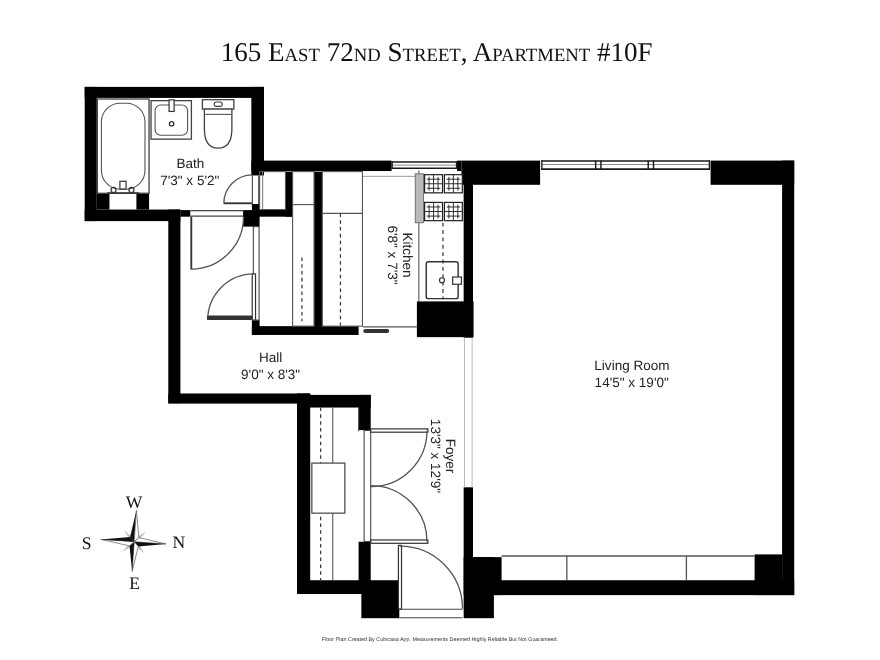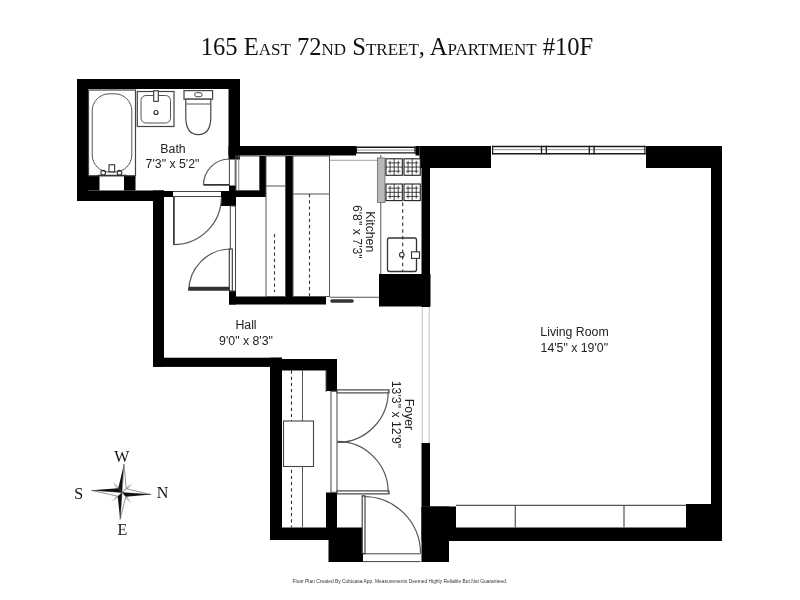--- a/index.html
+++ b/index.html
@@ -1,16 +1,16 @@
 <!DOCTYPE html>
 <html><head>
 <meta charset="utf-8">
 <style>
   html,body{margin:0;padding:0;background:#fff;}
-  #page{position:relative;width:800px;height:600px;background:#fff;overflow:hidden;border-radius:22px;}
+  #page{position:relative;width:800px;height:600px;background:#fff;overflow:hidden;}
   svg{display:block;}
   text{font-family:"Liberation Sans",sans-serif;}
   .ttl{font-family:"Liberation Serif",serif;font-variant:small-caps;}
   .lbl{fill:#222;font-size:12.3px;}
   .cmp{font-family:"Liberation Serif",serif;font-size:16px;fill:#111;}
 </style>
 </head>
 <body>
 <div id="page">
 <svg width="800" height="600" viewBox="0 0 800 600">

